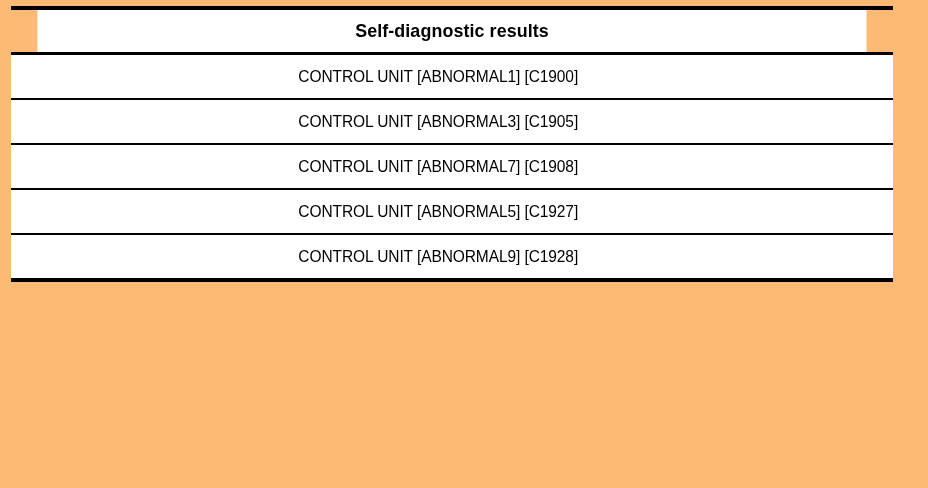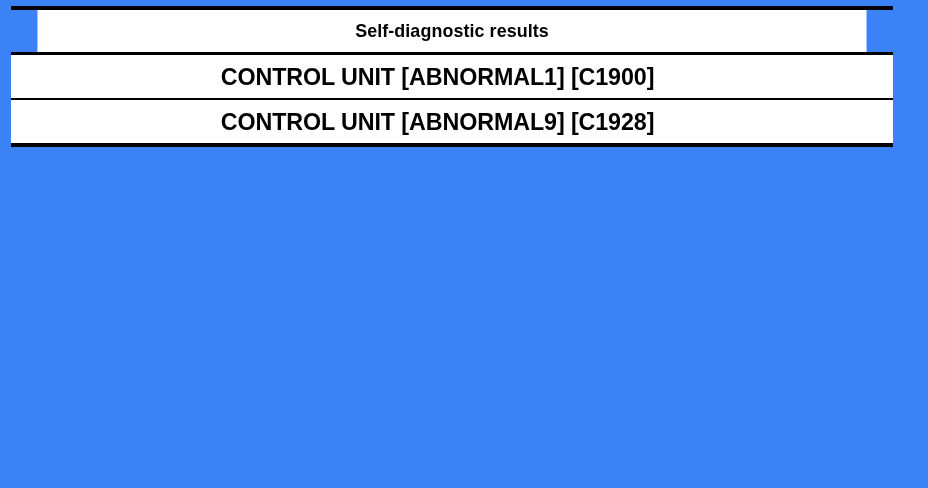--- a/index.html
+++ b/index.html
@@ -13,21 +13,21 @@
     height: 488px;
     font-family: "Liberation Sans", sans-serif;
     color: #000000;
     overflow: hidden;
   }
 
   .page {
     position: relative;
     width: 928px;
     height: 488px;
-    background: #3b82f6;
+    background: #fdba74;
     box-sizing: border-box;
   }
 
   
   .dtc-table {
     position: absolute;
     left: 11px;
     top: 6px;
     width: 882px;
     border-collapse: collapse;
@@ -57,22 +57,22 @@
 
   .header-label {
     display: inline-block;
     white-space: nowrap;
   }
 
   
   .data-row td {
     height: 43px;
     border-bottom: 2px solid #000000;
-    font-size: 24px;
-    font-weight: bold;
+    font-size: 16px;
+    font-weight: normal;
     letter-spacing: -0.1px;
   }
 
   .data-row:last-child td {
     border-bottom: 4px solid #000000;
   }
 
   .cell-text {
     display: inline-block;
     white-space: nowrap;
@@ -93,18 +93,27 @@
           <span class="header-label">Self-diagnostic results</span>
         </td>
       </tr>
     </thead>
     <tbody id="table-body">
 
     <tr class="data-row">
           <td><span class="cell-text">CONTROL UNIT [ABNORMAL1] [C1900]</span></td>
         </tr>
         <tr class="data-row">
+          <td><span class="cell-text">CONTROL UNIT [ABNORMAL3] [C1905]</span></td>
+        </tr>
+        <tr class="data-row">
+          <td><span class="cell-text">CONTROL UNIT [ABNORMAL7] [C1908]</span></td>
+        </tr>
+        <tr class="data-row">
+          <td><span class="cell-text">CONTROL UNIT [ABNORMAL5] [C1927]</span></td>
+        </tr>
+        <tr class="data-row">
           <td><span class="cell-text">CONTROL UNIT [ABNORMAL9] [C1928]</span></td>
         </tr>
       </tbody>
   </table>
 
 </div>
 
 </body></html>

